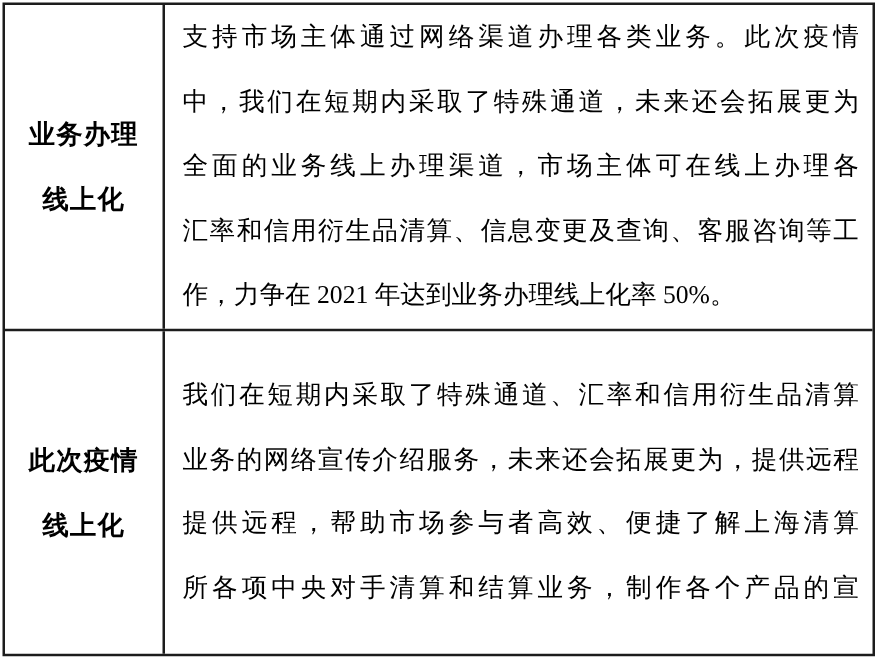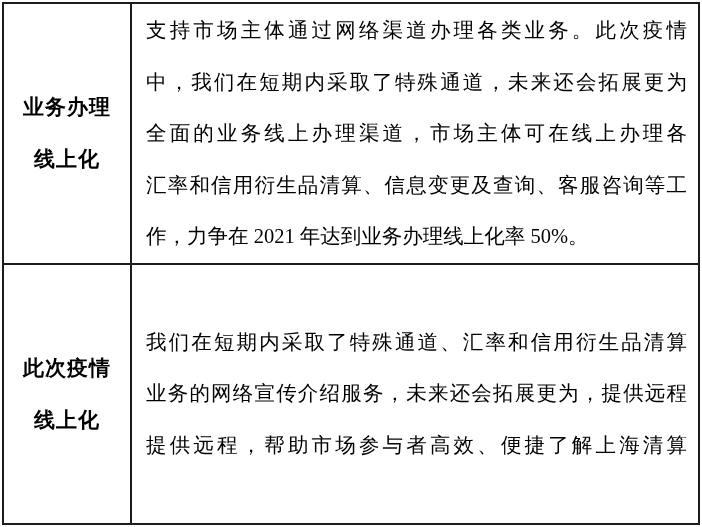--- a/index.html
+++ b/index.html
@@ -94,16 +94,17 @@
 
   <div class="t-row second">
     <div class="cell-header">
       <div class="hline">此次疫情</div>
       <div class="hline">线上化</div>
     </div>
     <div class="cell-body">
       <div class="bline">我们在短期内采取了特殊通道、汇率和信用衍生品清算</div>
       <div class="bline">业务的网络宣传介绍服务，未来还会拓展更为，提供远程</div>
       <div class="bline">提供远程，帮助市场参与者高效、便捷了解上海清算</div>
+      <div class="bline">所各项中央对手清算和结算业务，制作各个产品的宣</div>
     </div>
   </div>
 
 </div>
 
 </body></html>

